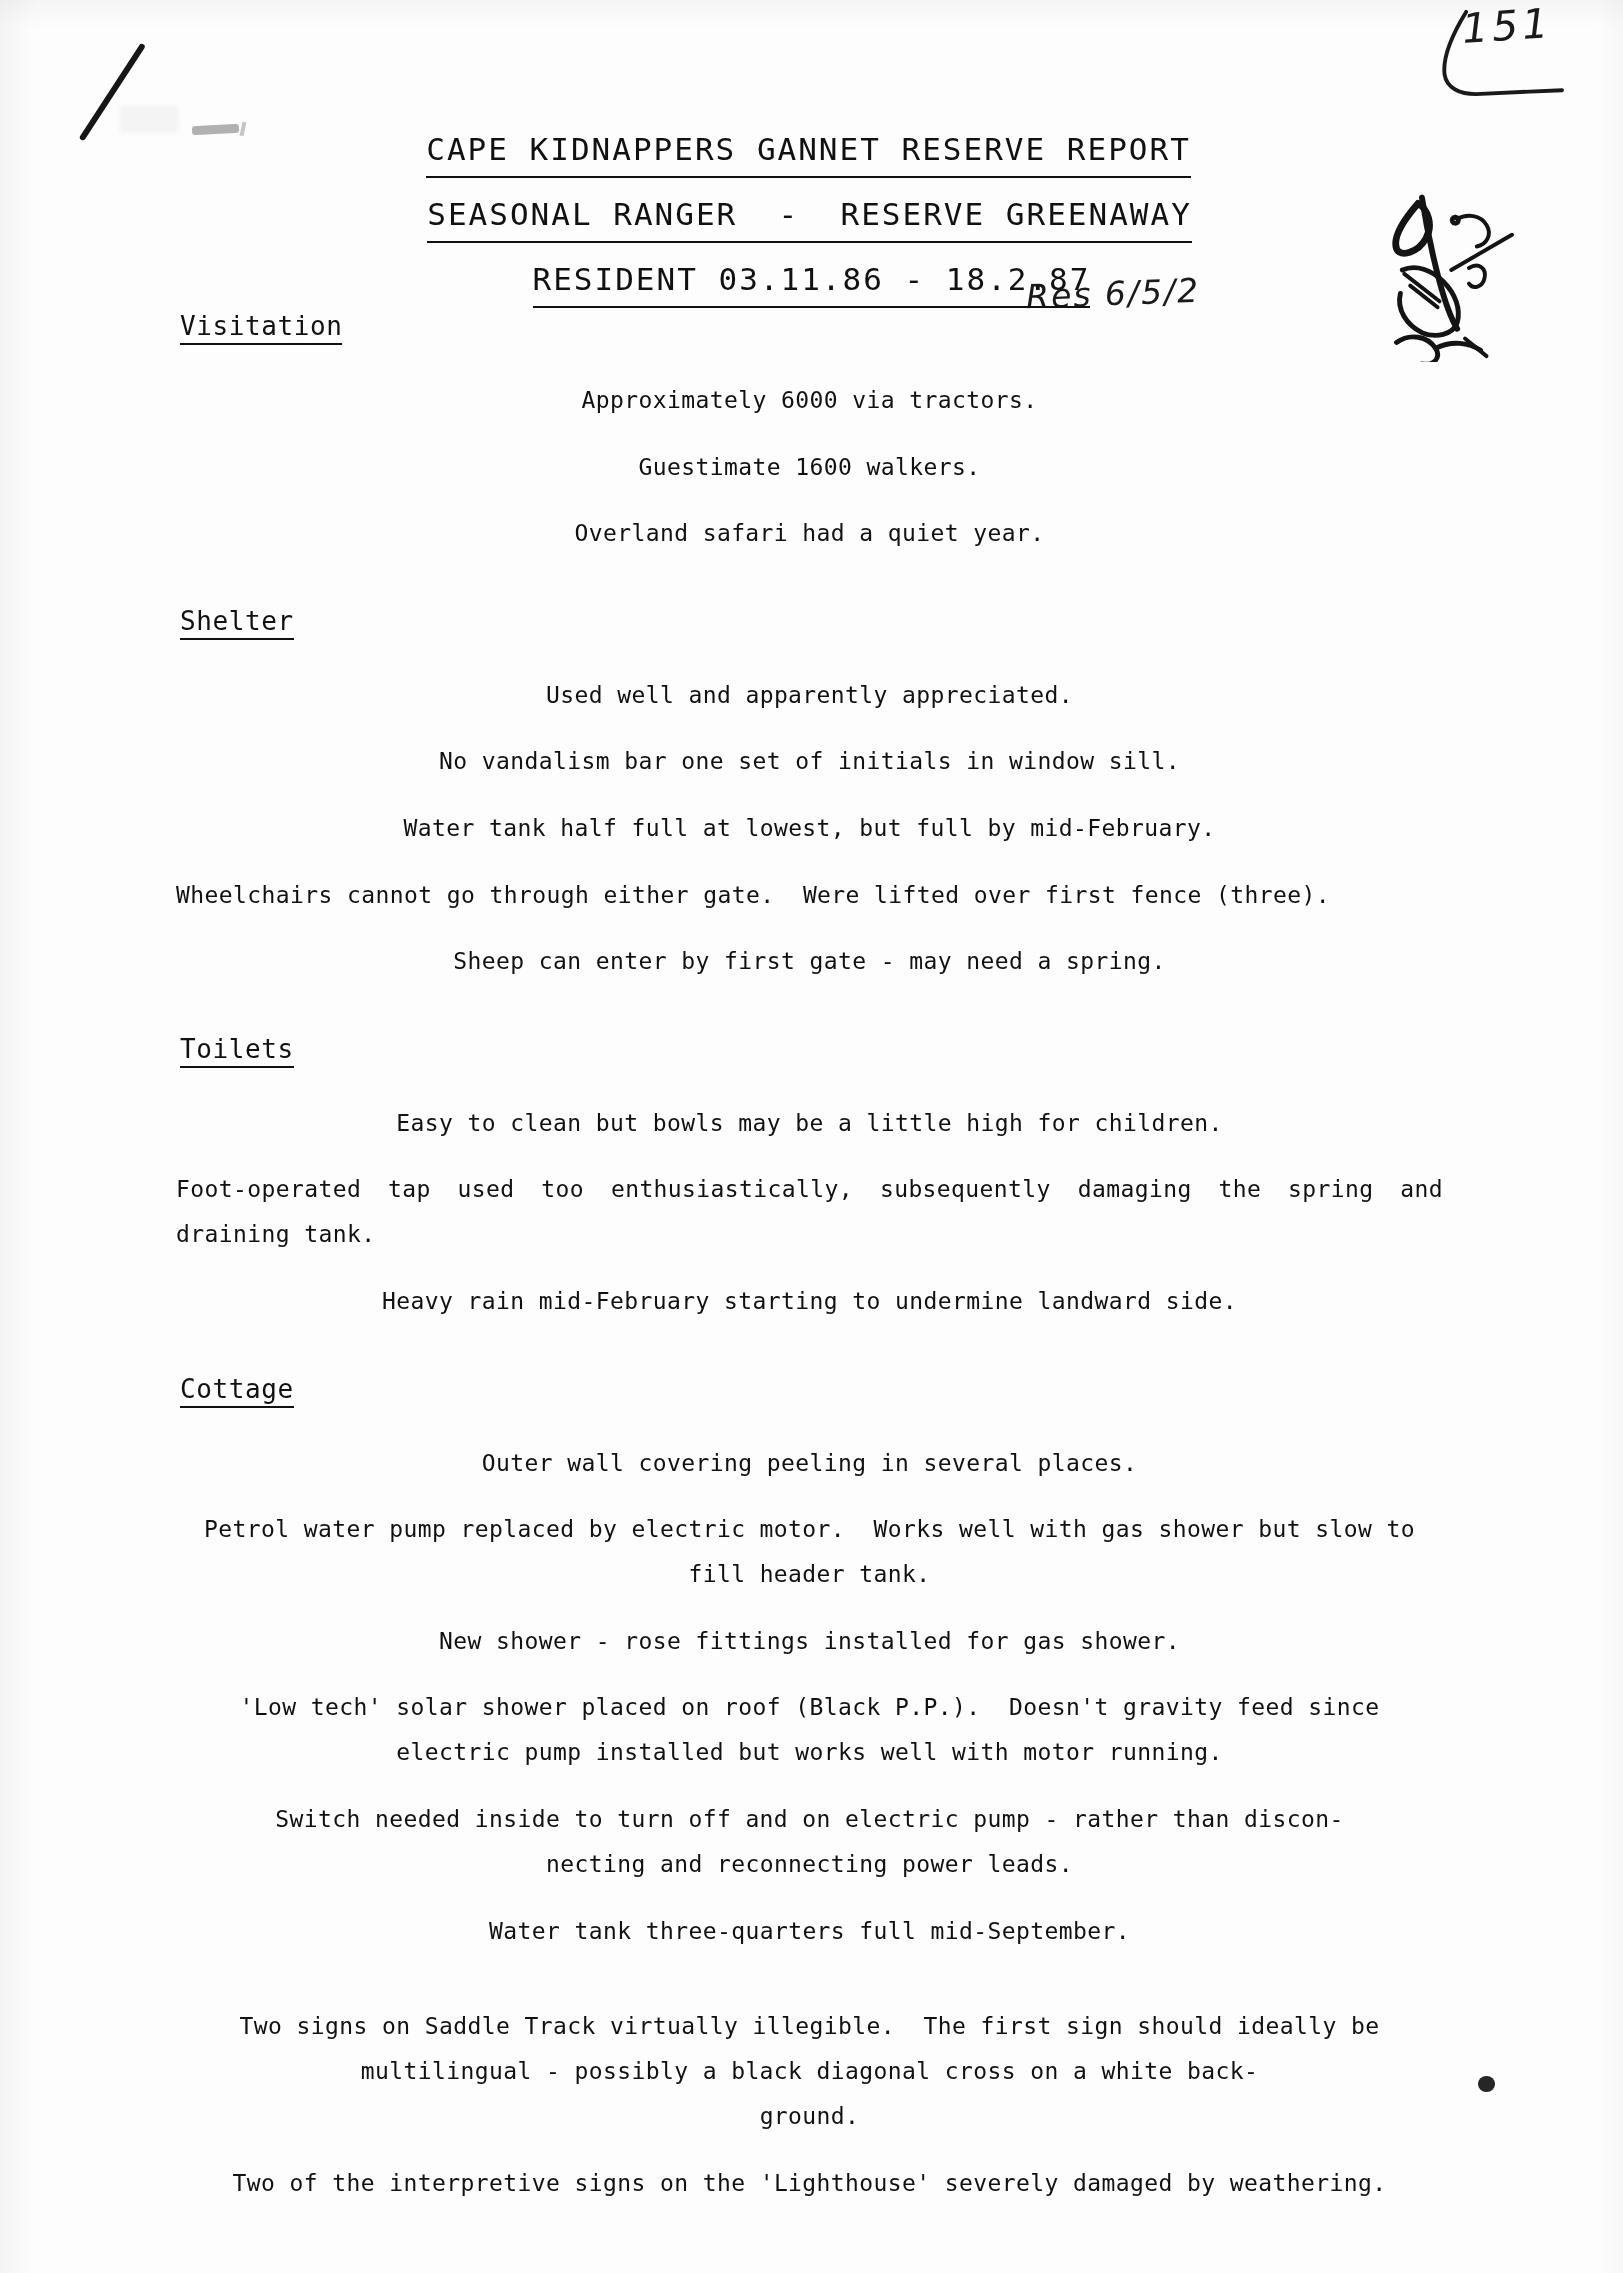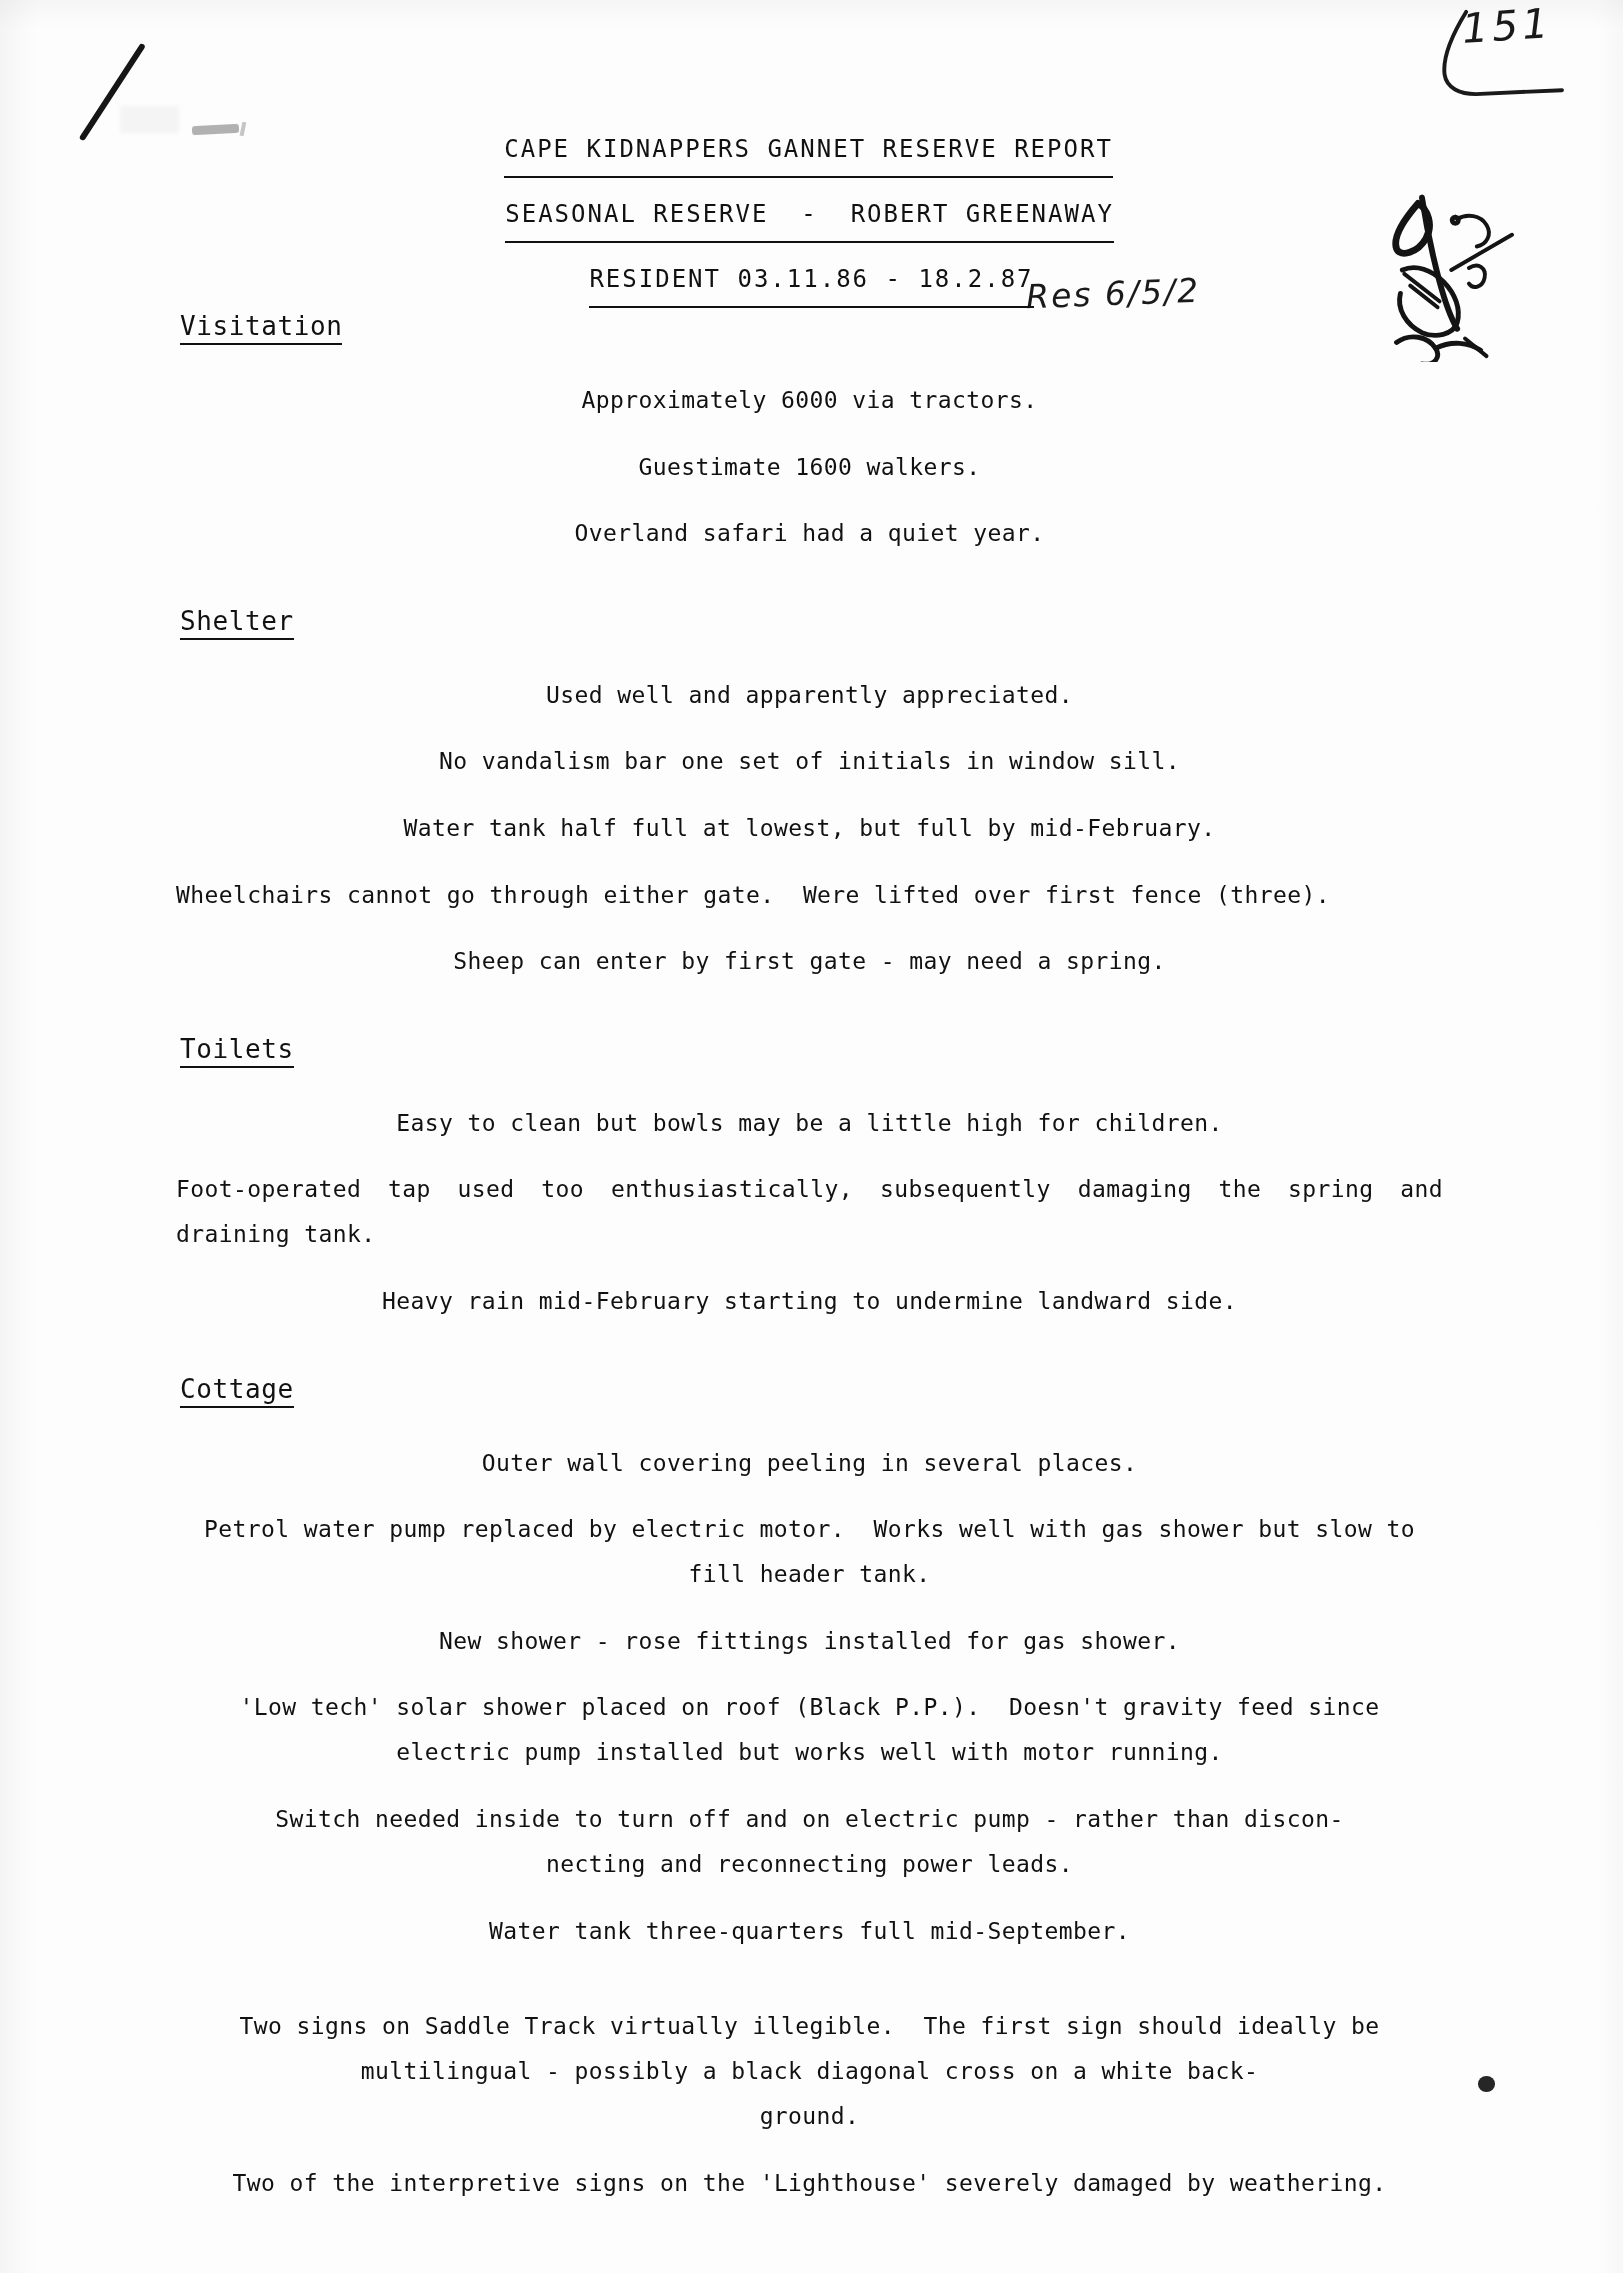--- a/index.html
+++ b/index.html
@@ -43,21 +43,21 @@
 
   
   .title-block {
     position: absolute;
     top: 125px;
     left: 0;
     width: 1623px;
     text-align: center;
   }
   .title-line {
-    font-size: 24px;
+    font-size: 31px;
     letter-spacing: 2px;
     line-height: 49px;
     white-space: pre;
     display: inline-block;
     border-bottom: 2px solid #111;
     padding-bottom: 2px;
   }
   .title-row { margin-bottom: 11.8px; }
   .title-row.r1 { margin-left: -5.9px; }
   .title-row.r2 { margin-left: -3.9px; }
@@ -225,21 +225,21 @@
       <path d="M 70 176 C 86 168, 104 170, 116 178" stroke-width="5"></path>
       <path d="M 100 166 L 122 184" stroke-width="4"></path>
     </g>
   </svg>
 
   <div class="title-block">
     <div class="title-row r1">
       <span class="title-line">CAPE KIDNAPPERS GANNET RESERVE REPORT</span>
     </div>
     <div class="title-row r2">
-      <span class="title-line">SEASONAL RESERVE  -  ROBERT GREENAWAY</span>
+      <span class="title-line">SEASONAL RANGER  -  RESERVE GREENAWAY</span>
     </div>
     <div class="title-row r3">
       <span class="title-line">RESIDENT 03.11.86 - 18.2.87</span>
     </div>
   </div>
 
   <div class="body-col" id="body-col">
       <div class="section">
         <div class="section-head-wrap"><h2 class="section-head">Visitation</h2></div>
         <p class="para">Approximately 6000 via tractors.</p>

